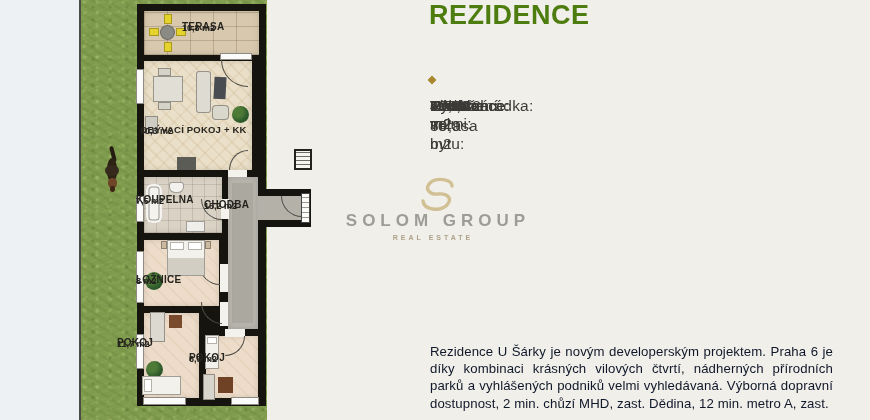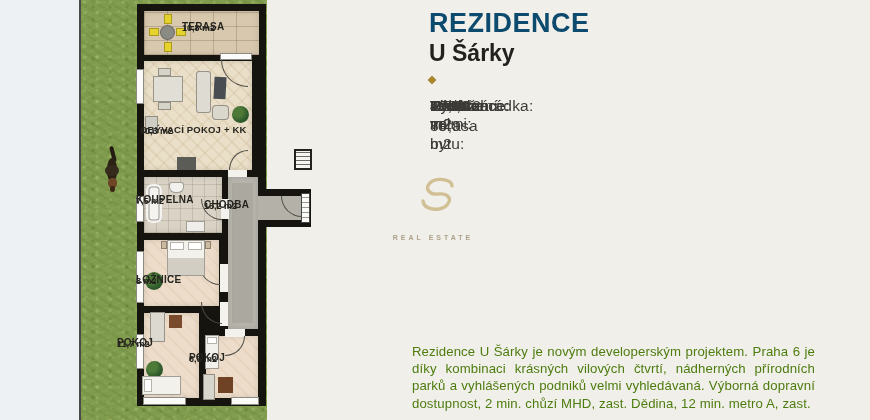--- a/index.html
+++ b/index.html
@@ -96,31 +96,31 @@
   .dog .head{left:7px;top:32px;width:9px;height:10px;background:#6e4526;border-radius:45%;}
   .dog .snout{left:9px;top:40px;width:5px;height:6px;background:#3c2614;border-radius:40%;}
 
   
   .rlabel{text-align:center;color:#26241f;z-index:6;}
   .rname{font-size:10px;font-weight:700;letter-spacing:.2px;white-space:nowrap;}
   .rname.small{font-size:9.5px;}
   .rarea{font-size:9px;font-weight:700;margin-top:2px;white-space:nowrap;}
 
   
-  .title1{left:429px;top:8px;font-size:27px;font-weight:800;letter-spacing:.5px;color:#0c4a6e;}
+  .title1{left:429px;top:0;font-size:27px;font-weight:800;letter-spacing:.5px;color:#4d7c0f;}
   .title2{left:429px;top:40px;font-size:23px;font-weight:700;color:#23211e;}
   .gold-rule{left:429px;top:75px;width:141px;height:9px;display:flex;align-items:center;}
   .gold-rule .dia{position:static;width:6px;height:6px;background:#a9872e;transform:rotate(45deg);flex:0 0 auto;}
   .gold-rule .bar{position:static;flex:1;height:2.5px;background:#a9872e;}
   .details{left:430px;top:97px;width:242px;}
   .drow{position:static;display:flex;justify-content:space-between;height:20px;margin-bottom:13px;
         font-size:15.5px;color:#3d3b38;letter-spacing:.2px;}
   .drow.sp{margin-top:20px;}
   .drow span{position:static;}
-  .desc{left:412px;top:343px;width:403px;font-size:13.2px;line-height:17.2px;color:#4d7c0f;
+  .desc{left:430px;top:343px;width:403px;font-size:13.2px;line-height:17.2px;color:#0f172a;
         text-align:justify;letter-spacing:.1px;}
 
   
   .wm-logo{left:414px;top:176px;width:48px;height:38px;opacity:.55;}
   .wm-name{left:340px;top:211px;width:196px;text-align:center;font-size:17px;font-weight:600;
            letter-spacing:5px;color:rgba(125,123,120,.72);white-space:nowrap;}
   .wm-sub{left:340px;top:234px;width:186px;text-align:center;font-size:7px;font-weight:600;
           letter-spacing:3px;color:rgba(150,135,105,.75);}
 </style>
 </head>
@@ -237,21 +237,20 @@
   <div class="rlabel" style="left:117px;top:337px;width:100px">
     <div class="rname">POKOJ</div>
     <div class="rarea">11,7 m2</div>
   </div>
   <div class="rlabel" style="left:189px;top:352px;width:100px">
     <div class="rname">POKOJ</div>
     <div class="rarea">6,5 m2</div>
   </div>
 
   <div class="title1">REZIDENCE</div>
-  <div class="title2">U Šárky</div>
   <div class="gold-rule">
     <div class="dia"></div>
     <div class="bar"></div>
     <div class="dia"></div>
   </div>
 
   <div class="details">
     <div class="drow">
       <span>Označení velmi:</span>
       <span>106/C2</span>
@@ -278,17 +277,18 @@
     </div>
     <div class="drow">
       <span>Předzahrádka:</span>
       <span>134,3 m2</span>
     </div>
   </div>
 
   <svg class="wm-logo" viewBox="0 0 48 38">
     <path d="M38 10 C38 3, 22 1, 16 7 C10 13, 16 19, 24 18 C33 17, 39 22, 33 29 C26 36, 10 34, 9 25" fill="none" stroke="#b99a52" stroke-width="3.4" stroke-linecap="round"></path>
   </svg>
+  <div class="wm-name">SOLOM GROUP</div>
   <div class="wm-sub">REAL ESTATE</div>
 
   <div class="desc">Rezidence U Šárky je novým developerským projektem. Praha 6 je díky kombinaci krásných vilových čtvrtí, nádherných přírodních parků a vyhlášených podniků velmi vyhledávaná. Výborná dopravní dostupnost, 2 min. chůzí MHD, zast. Dědina, 12 min. metro A, zast.</div>
 
 </div>
 
 </body></html>

